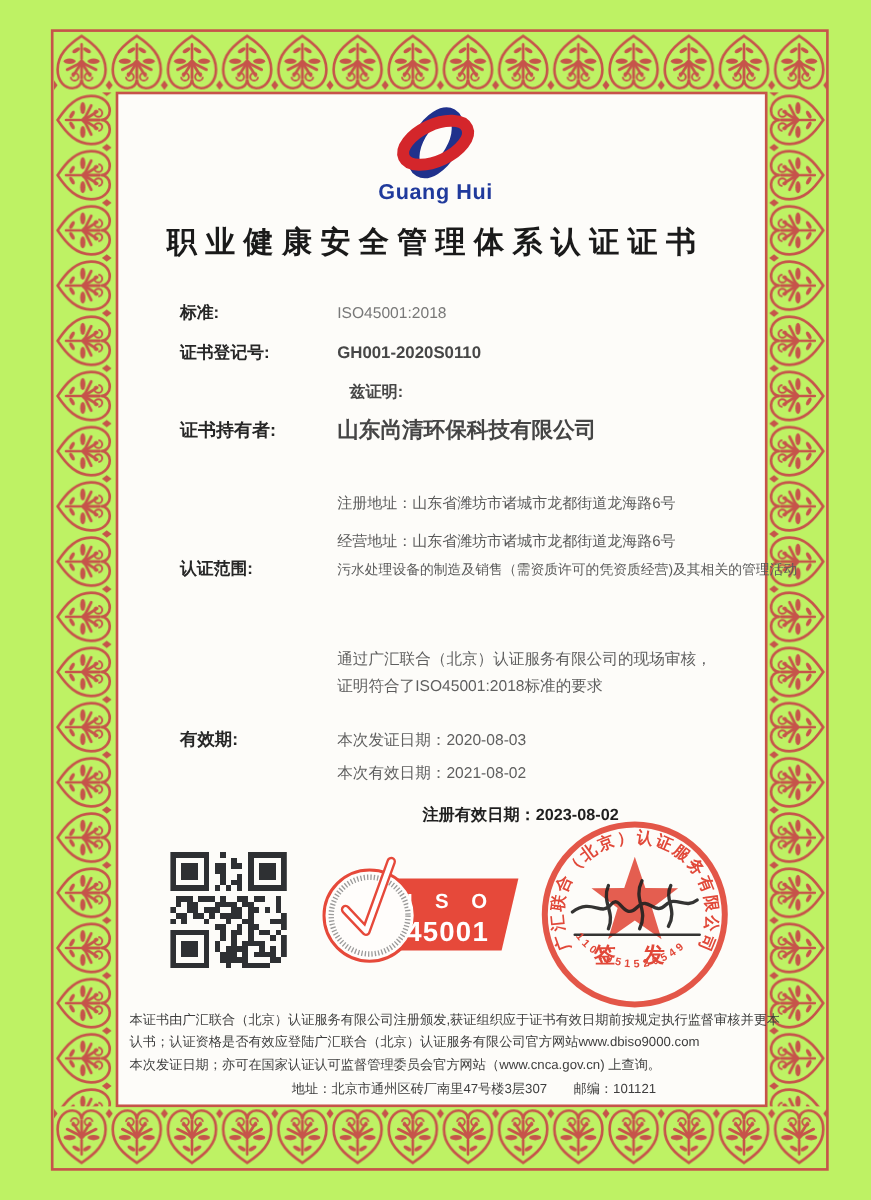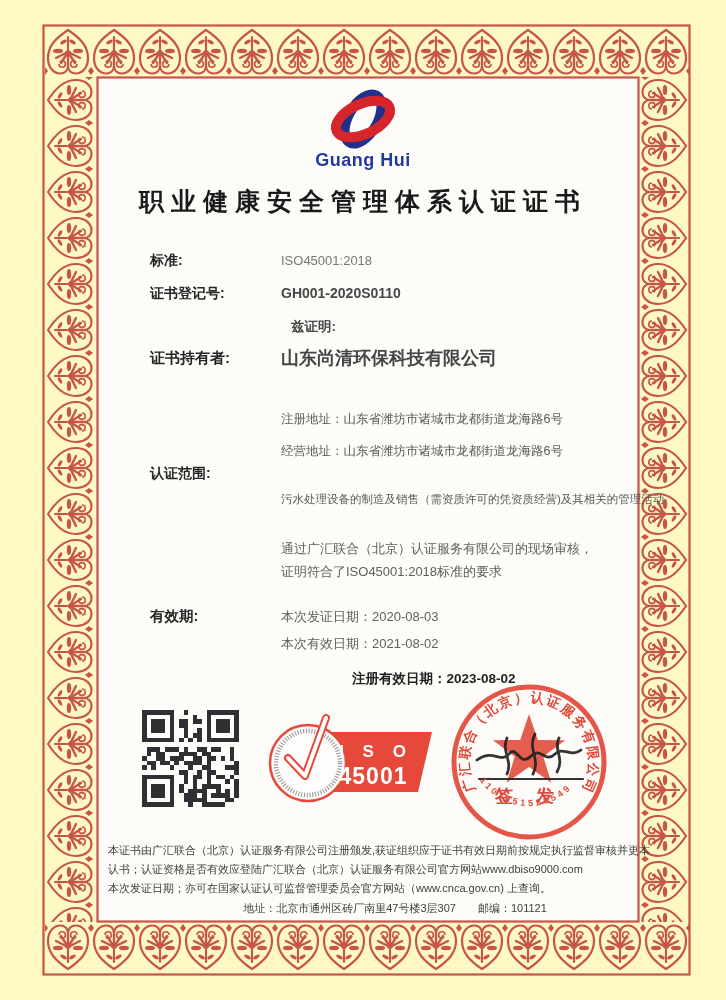--- a/index.html
+++ b/index.html
@@ -1,32 +1,32 @@
 <!DOCTYPE html>
 <html><head>
 <meta charset="utf-8">
 <style>
   html,body{margin:0;padding:0;background:#e9e6e0;}
   .page{
     position:relative;width:726px;height:1000px;margin:0 auto;
-    background:#fef9c3;overflow:hidden;
+    background:#bef264;overflow:hidden;
     font-family:"Liberation Sans","DejaVu Sans",sans-serif;
   }
   .abs{position:absolute;}
   .frame-svg{position:absolute;left:0;top:0;}
   .brand-name{left:0;right:0;top:150px;text-align:center;
     font-size:18px;font-weight:bold;color:#203a9c;letter-spacing:.5px;}
   .cert-title{left:0;right:0;top:185px;text-align:center;
     font-size:25px;font-weight:800;color:#1a1a1a;letter-spacing:7px;}
   .lbl{font-weight:bold;color:#262626;font-size:14px;}
   .val{color:#5f5f5f;font-size:13px;white-space:nowrap;}
   .val-strong{color:#474747;font-weight:bold;font-size:14px;white-space:nowrap;}
   .holder-val{color:#454545;font-weight:bold;font-size:18px;white-space:nowrap;}
   .small-val{color:#5a5a5a;font-size:12.5px;white-space:nowrap;}
-  .scope-val{color:#5a5a5a;font-size:11.5px;white-space:nowrap;margin-top:25px;}
+  .scope-val{color:#5a5a5a;font-size:11.5px;white-space:nowrap;}
   .bold-date{color:#1f1f1f;font-weight:bold;font-size:13.5px;white-space:nowrap;}
   .footer{left:99px;top:841px;width:592px;color:#3e3e3e;}
   .footer div{font-size:11px;line-height:19px;white-space:nowrap;}
   .footer .fl{padding-left:9px;}
   .footer .fc{text-align:center;padding-top:1px;}
   .qr-box{left:140px;top:708px;width:101px;height:101px;background:#fdfcf9;padding:2px;}
 </style>
 </head>
 <body>
 

